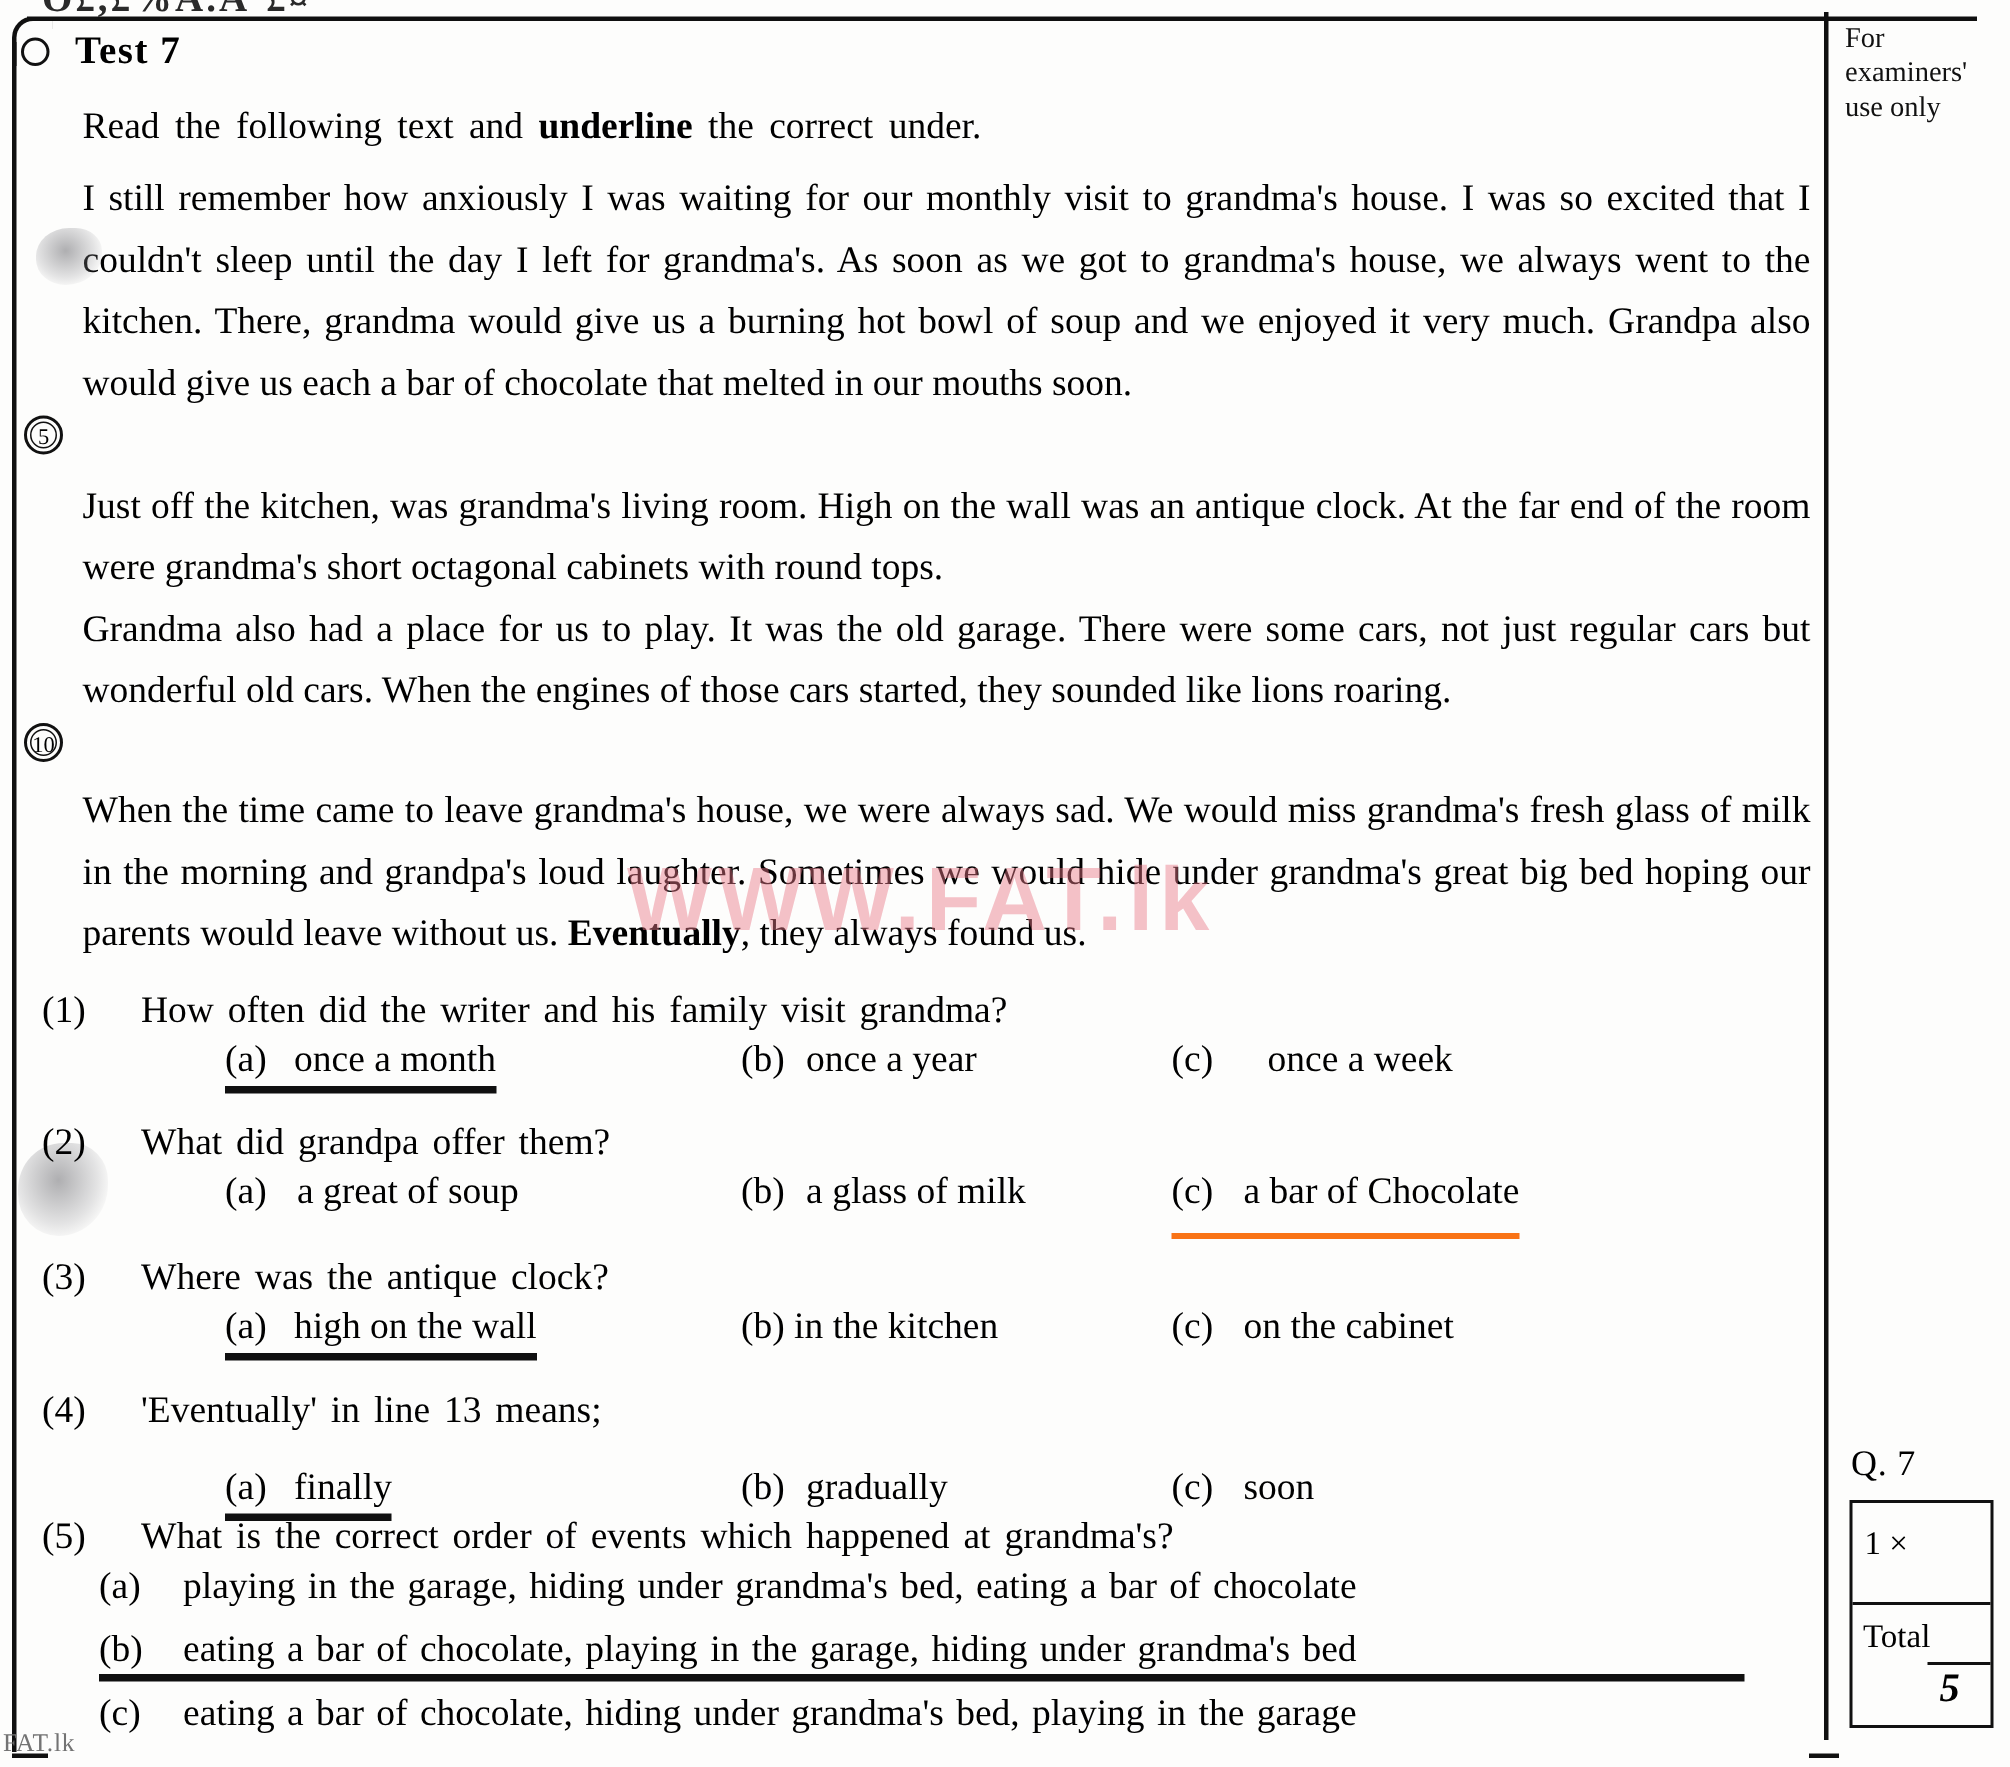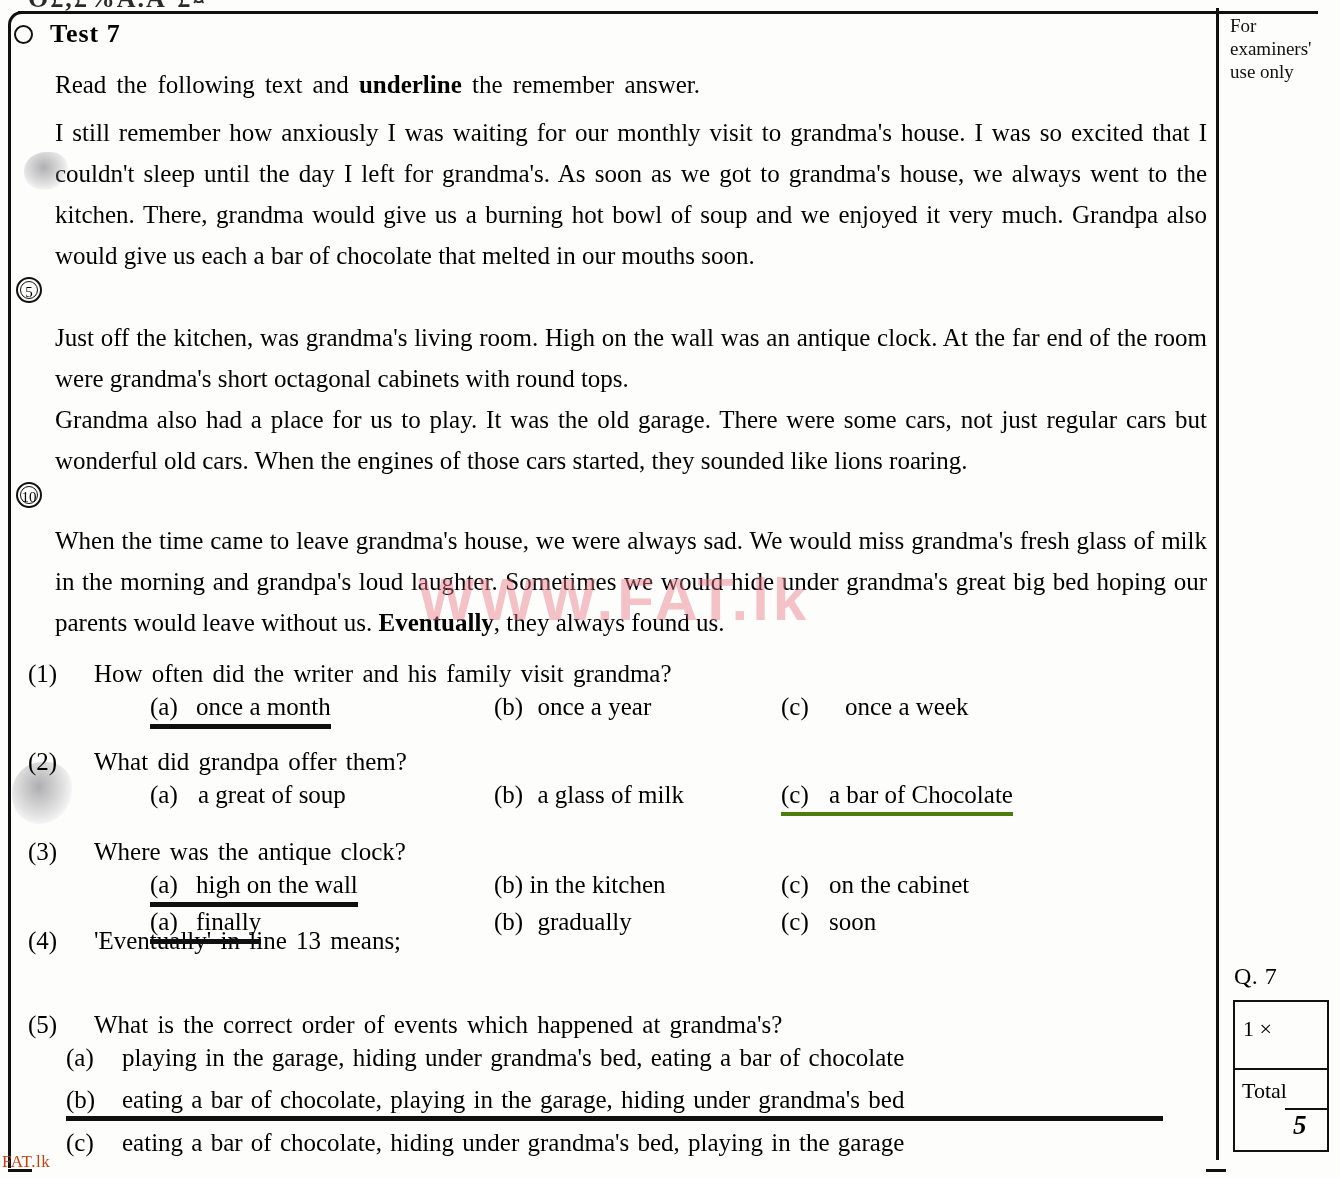--- a/index.html
+++ b/index.html
@@ -221,21 +221,21 @@
     letter-spacing: 4px;
     color: rgba(233, 120, 135, 0.45);
     font-family: "Liberation Sans", sans-serif;
     pointer-events: none;
     white-space: nowrap;
   }
   .corner-mark {
     position: absolute;
     bottom: 6px; left: 2px;
     font-size: 17px;
-    color: #c2410c;
+    color: #737373;
     font-family: "Liberation Serif", serif;
     letter-spacing: 0.5px;
   }
   .smudge {
     position: absolute;
     border-radius: 50% 40% 55% 45%;
     background: radial-gradient(ellipse at 45% 40%, rgba(110,110,115,0.55), rgba(150,150,155,0.25) 55%, rgba(255,255,255,0) 78%);
     pointer-events: none;
   }
   .smudge.s1 { top: 152px; left: 24px; width: 44px; height: 38px; }
@@ -274,22 +274,22 @@
     top: 0;
     white-space: nowrap;
   }
   .opt .lbl { }
   .opt .val { }
   .opt.underlined {
     border-bottom: 5px solid #101010;
     padding-bottom: 3px;
   }
   .opt.underlined-thin {
-    border-bottom: 4px solid #4d7c0f;
-    padding-bottom: 3px;
+    border-bottom: 4px solid #f97316;
+    padding-bottom: 13px;
     text-align: center;
   }
 
   
   .q5opt {
     position: absolute;
     left: 66px;
     font-size: 25px;
     white-space: nowrap;
     word-spacing: 2px;
@@ -333,21 +333,21 @@
       <span class="total-rule"></span>
       <span class="total-val">5</span>
     </div>
   </div>
 
   <div class="content">
 
     <div class="bullet-circle"></div>
     <div class="test-title">Test  7</div>
 
-    <div class="instruction"><span>Read the following text and </span><b>underline</b><span> the remember answer.</span></div>
+    <div class="instruction"><span>Read the following text and </span><b>underline</b><span> the correct under.</span></div>
 
     <div class="para p1">
       <span>I still remember how anxiously I was waiting for our monthly visit to grandma's house. I was so</span>
       <span>excited that I couldn't sleep until the day I left for grandma's. As soon as we got to grandma's</span>
       <span>house, we always went to the kitchen. There, grandma would give us a burning hot bowl of soup</span>
       <span>and we enjoyed it very much. Grandpa also would give us each a bar of chocolate that melted in</span>
       <span>our mouths soon.</span>
     </div>
 
     <div class="para p2">
@@ -427,21 +427,21 @@
       <span class="opt" style="left:781px;">
         <span class="lbl">(c)</span>
         <span class="val" style="margin-left:14px;">on the cabinet</span>
       </span>
     </div>
 
     <div class="q" style="top:927px;">
       <span class="qnum">(4)</span>
       <span class="qtext">'Eventually' in line 13 means;</span>
     </div>
-    <div class="opts" style="top:908px;padding-left:48px;">
+    <div class="opts" style="top:978px;padding-left:48px;">
       <span class="opt underlined" style="left:150px;">
         <span class="lbl">(a)</span>
         <span class="val" style="margin-left:12px;">finally</span>
       </span>
       <span class="opt" style="left:494px;">
         <span class="lbl">(b)</span>
         <span class="val" style="margin-left:8px;">gradually</span>
       </span>
       <span class="opt" style="left:781px;">
         <span class="lbl">(c)</span>

